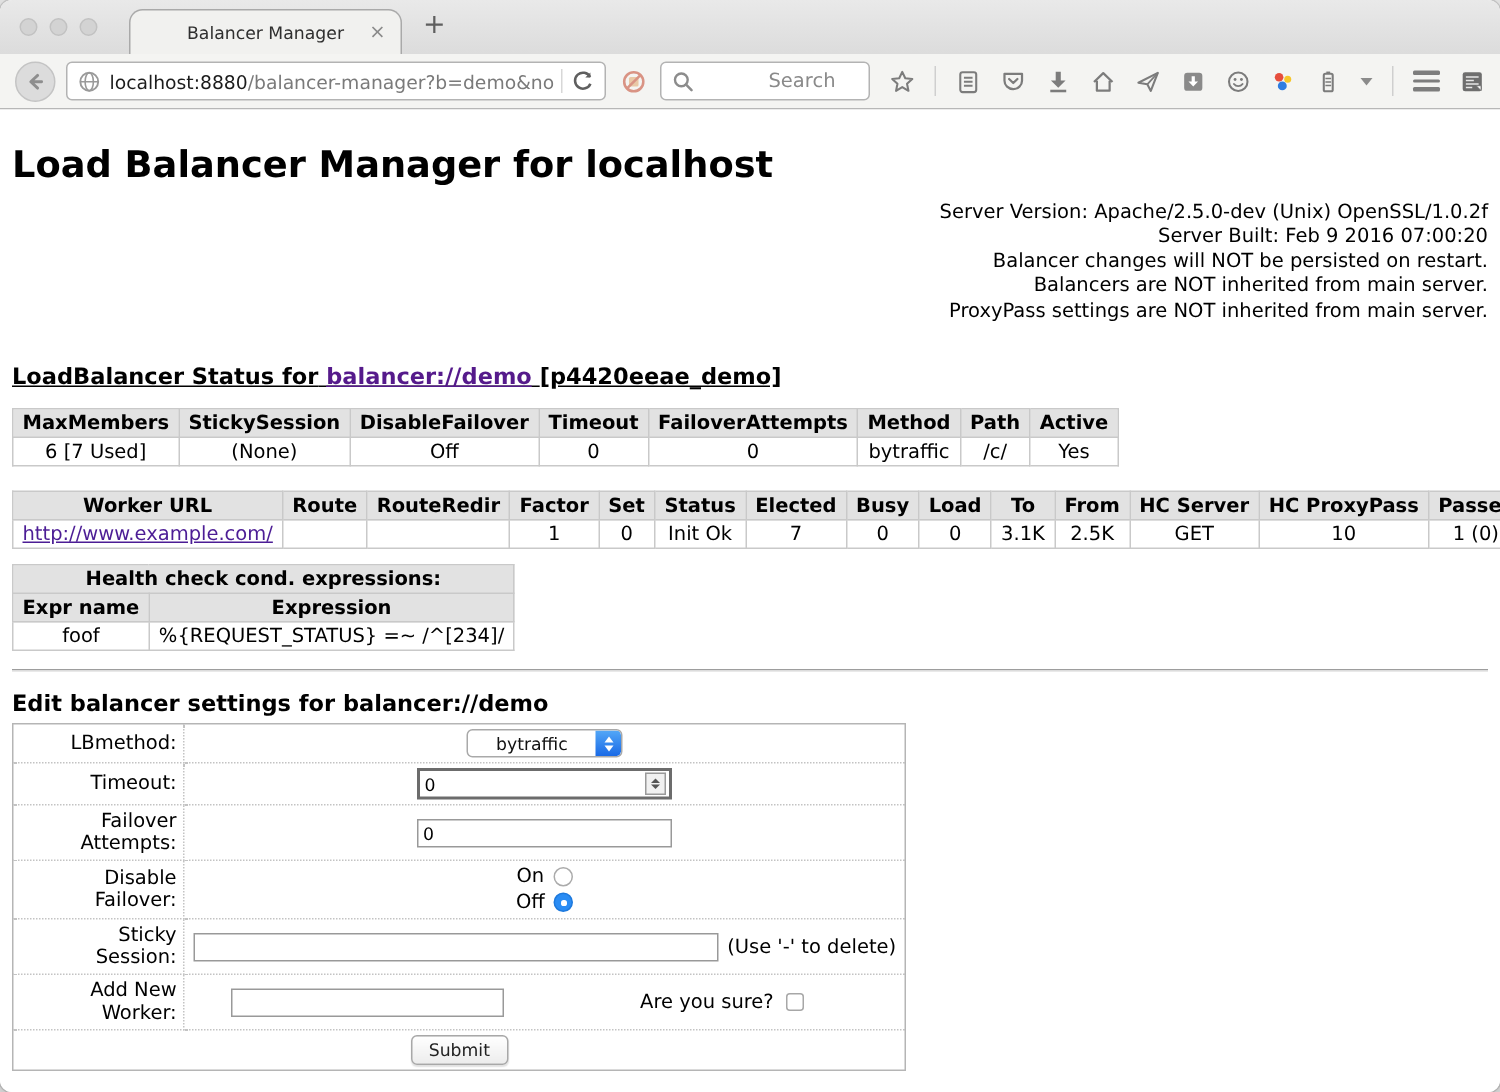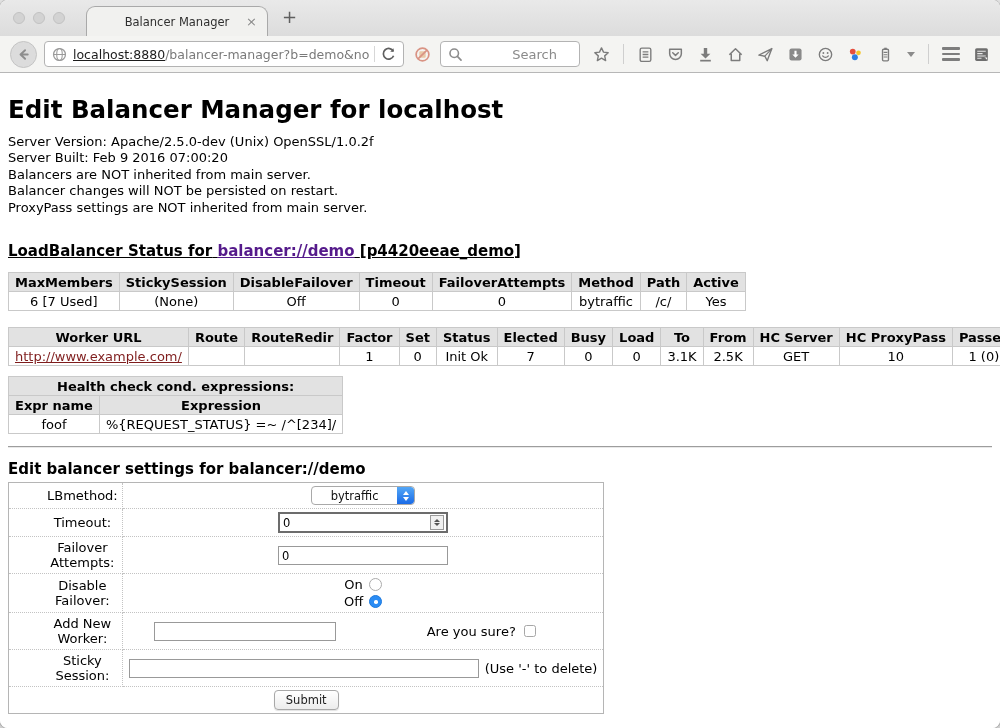--- a/index.html
+++ b/index.html
@@ -31,59 +31,59 @@
     height:37px; background:#f4f4f2; border-bottom:1px solid #b7b7b7;
     display:flex; align-items:center; padding:0 10px; gap:7px;
   }
   .back-btn { width:27px; height:27px; border-radius:50%; background:#dcdcdc; border:1px solid #c4c4c4;
     display:flex; align-items:center; justify-content:center; flex:none; }
   .urlbar {
     width:360px; height:26px; background:#fff; border:1px solid #b3b3b3; border-radius:4px;
     display:flex; align-items:center; padding:0 6px; gap:5px; flex:none; overflow:hidden;
   }
   .url-text { flex:1; font-size:12.5px; white-space:nowrap; overflow:hidden; color:#7a7a7a; }
-  .url-text .host { color:#1c1c1c;text-decoration:underline; }
+  .url-text .host { color:#1c1c1c; }
   .urlbar .vsep { width:1px; height:16px; background:#d7d7d7; flex:none; }
   .block-wrap { width:22px; display:flex; justify-content:center; flex:none; }
   .searchbox {
     width:140px; height:26px; background:#fff; border:1px solid #b3b3b3; border-radius:4px;
     display:flex; align-items:center; padding:0 6px; gap:5px; flex:none;
   }
   .searchbox input { border:none; outline:none; width:90px; font-size:13px; color:#444;
     font-family:"DejaVu Sans",sans-serif; background:transparent;text-align:right; }
   .searchbox input::placeholder { color:#8a8a8a; }
   .tools { display:flex; align-items:center; gap:13px; margin-left:6px; }
   .tools .vsep { width:1px; height:20px; background:#cfcfcf; }
   .icon16 { width:17px; height:17px; display:block; }
   .caret-down { width:0; height:0; border-left:4px solid transparent; border-right:4px solid transparent; border-top:5px solid #8b8b8b; }
   .hamburger { display:flex; flex-direction:column; gap:3px; }
   .hamburger span { width:18px; height:2.5px; background:#7d7d7d; border-radius:1px; }
 
   
   .content { background:#fff; height:655px; padding:0 8px; overflow:hidden; font-size:13px; color:#000; }
   .page-title { font-size:24.5px; font-weight:bold; margin:22px 0 10px 0; }
   .info-line { line-height:16.4px; }
-  .info-block { margin-top:8px; }
+  .info-block { margin-top:8px;text-align:right; }
   .sec-heading { font-size:15px; font-weight:bold; margin:26px 0 12px 0;text-decoration:underline; }
   .sec-heading a { color:#551a8b; }
   .edit-heading { font-size:15px; font-weight:bold; margin:12px 0 4px 0; }
 
   table.t { border-collapse:collapse; font-size:13px; }
   table.t th, table.t td { border:1px solid #c9c9c9; padding:1px 6px; text-align:center; height:19px; white-space:nowrap; }
   table.t th { background:#e2e2e2; }
   table.t td.cl { text-align:left; }
-  table.t a { color:#7f1d1d; }
+  table.t a { color:#4c1d95; }
   .tbl-gap { height:16px; }
 
   hr.rule { border:none; border-top:1px solid #9d9d9d; border-bottom:1px solid #e9e9e9; margin:12px 0; }
 
   
   table.form { border-collapse:collapse; width:594px; font-size:13px; border:1px solid #b5b5b5; }
   table.form td { border:1px dotted #c3c3c3; padding:3px 4px; }
-  table.form td.lbl { width:118px; text-align:center;padding-left:38px; }
+  table.form td.lbl { width:118px; text-align:right;padding-left:38px; }
   table.form td.fld { text-align:center; }
 
   .mac-select { display:inline-flex; width:104px; height:19px; border:1px solid #a9a9a9; border-radius:4px;
     background:#fff; align-items:center; vertical-align:middle; position:relative; overflow:hidden; }
   .mac-select .val { flex:1; font-size:11.5px; text-align:center; color:#111; }
   .mac-select .stepper { width:17px; height:100%; background:linear-gradient(#53a7f7,#1a6ae6); border-radius:0 3px 3px 0;
     display:flex; flex-direction:column; align-items:center; justify-content:center; gap:2px; }
   .tri-up { width:0; height:0; border-left:3.5px solid transparent; border-right:3.5px solid transparent; border-bottom:4px solid #fff; }
   .tri-dn { width:0; height:0; border-left:3.5px solid transparent; border-right:3.5px solid transparent; border-top:4px solid #fff; }
 
@@ -226,27 +226,27 @@
       <svg class="icon16" viewBox="0 0 16 16">
         <rect x="2" y="2" width="12" height="12" rx="1.5" fill="#6e6e6e"></rect>
         <path d="M4 5h8M4 7.2h5M4 9.4h8M4 11.6h4" stroke="#e8e8e8" stroke-width="1"></path>
         <path d="M10.5 10.5l3 3v-3z" fill="#fff" stroke="#6e6e6e" stroke-width=".5"></path>
       </svg>
     </div>
   </div>
 
   <div class="content">
 
-    <div class="page-title">Edit Balancer Manager for localhost</div>
+    <div class="page-title">Load Balancer Manager for localhost</div>
 
     <div class="info-block">
       <div class="info-line">Server Version: Apache/2.5.0-dev (Unix) OpenSSL/1.0.2f</div>
       <div class="info-line">Server Built: Feb 9 2016 07:00:20</div>
+      <div class="info-line">Balancer changes will NOT be persisted on restart.</div>
       <div class="info-line">Balancers are NOT inherited from main server.</div>
-      <div class="info-line">Balancer changes will NOT be persisted on restart.</div>
       <div class="info-line">ProxyPass settings are NOT inherited from main server.</div>
     </div>
 
     <div class="sec-heading">
       <span>LoadBalancer Status for</span>
       <a href="#">balancer://demo</a>
       <span>[p4420eeae_demo]</span>
     </div>
 
     <table class="t">
@@ -378,43 +378,43 @@
               <span class="radio"></span>
             </div>
             <div class="radio-line">
               <span>Off</span>
               <span class="radio checked"></span>
             </div>
           </div>
         </td>
       </tr>
       <tr>
+        <td class="lbl">Sticky Session:</td>
+        <td class="fld">
+          <div class="sticky-row">
+            <span class="text-input w350"></span>
+            <span style="white-space:nowrap">(Use '-' to delete)</span>
+          </div>
+        </td>
+      </tr>
+      <tr>
         <td class="lbl">Add New Worker:</td>
         <td class="fld">
           <div class="worker-row">
             <div class="seg">
                   <span class="text-input w182"></span>
                 </div>
             <div class="seg">
               <span>Are you sure?</span>
               <span class="checkbox"></span>
             </div>
           </div>
         </td>
       </tr>
       <tr>
-        <td class="lbl">Sticky Session:</td>
-        <td class="fld">
-          <div class="sticky-row">
-            <span class="text-input w350"></span>
-            <span style="white-space:nowrap">(Use '-' to delete)</span>
-          </div>
-        </td>
-      </tr>
-      <tr>
         <td colspan="2" class="fld">
           <button class="submit-btn">Submit</button>
         </td>
       </tr>
     </tbody>
       </table>
 
   </div>
 </div>
 

